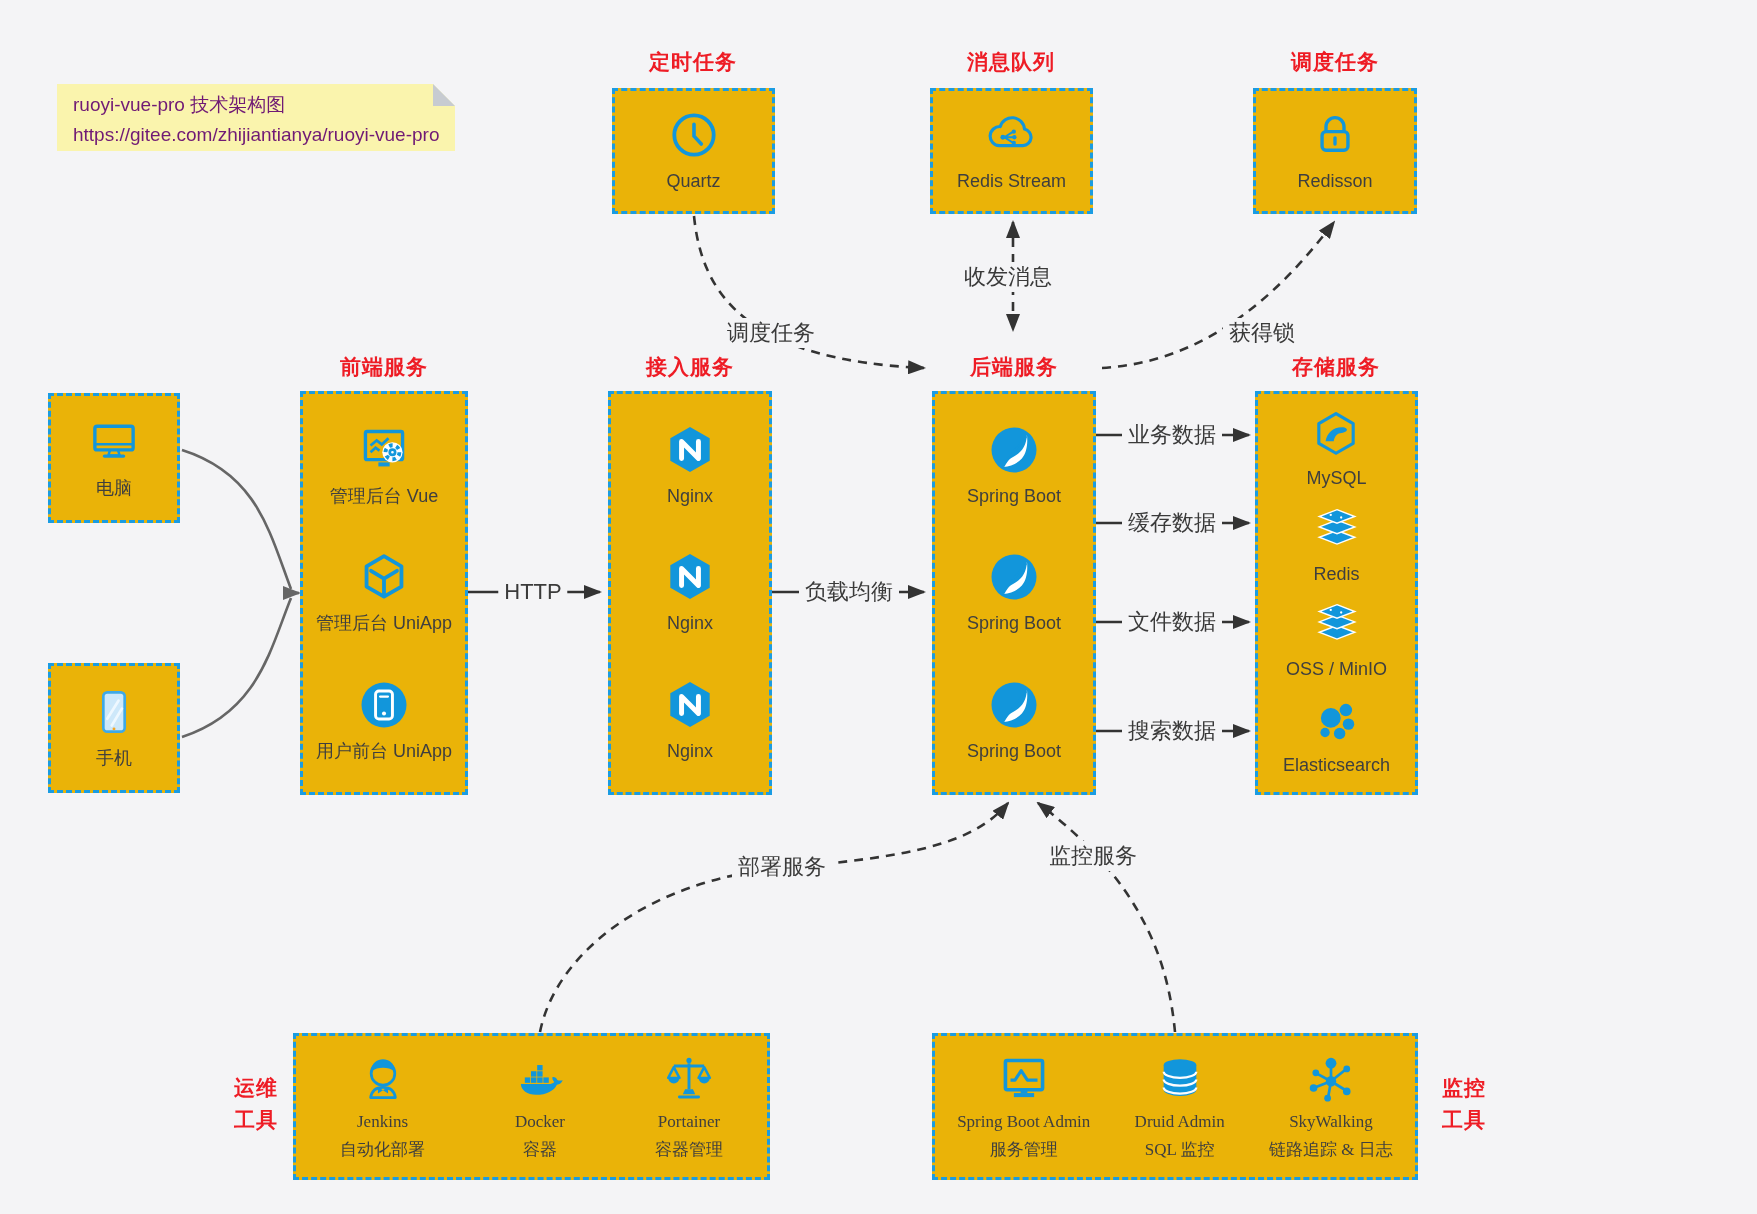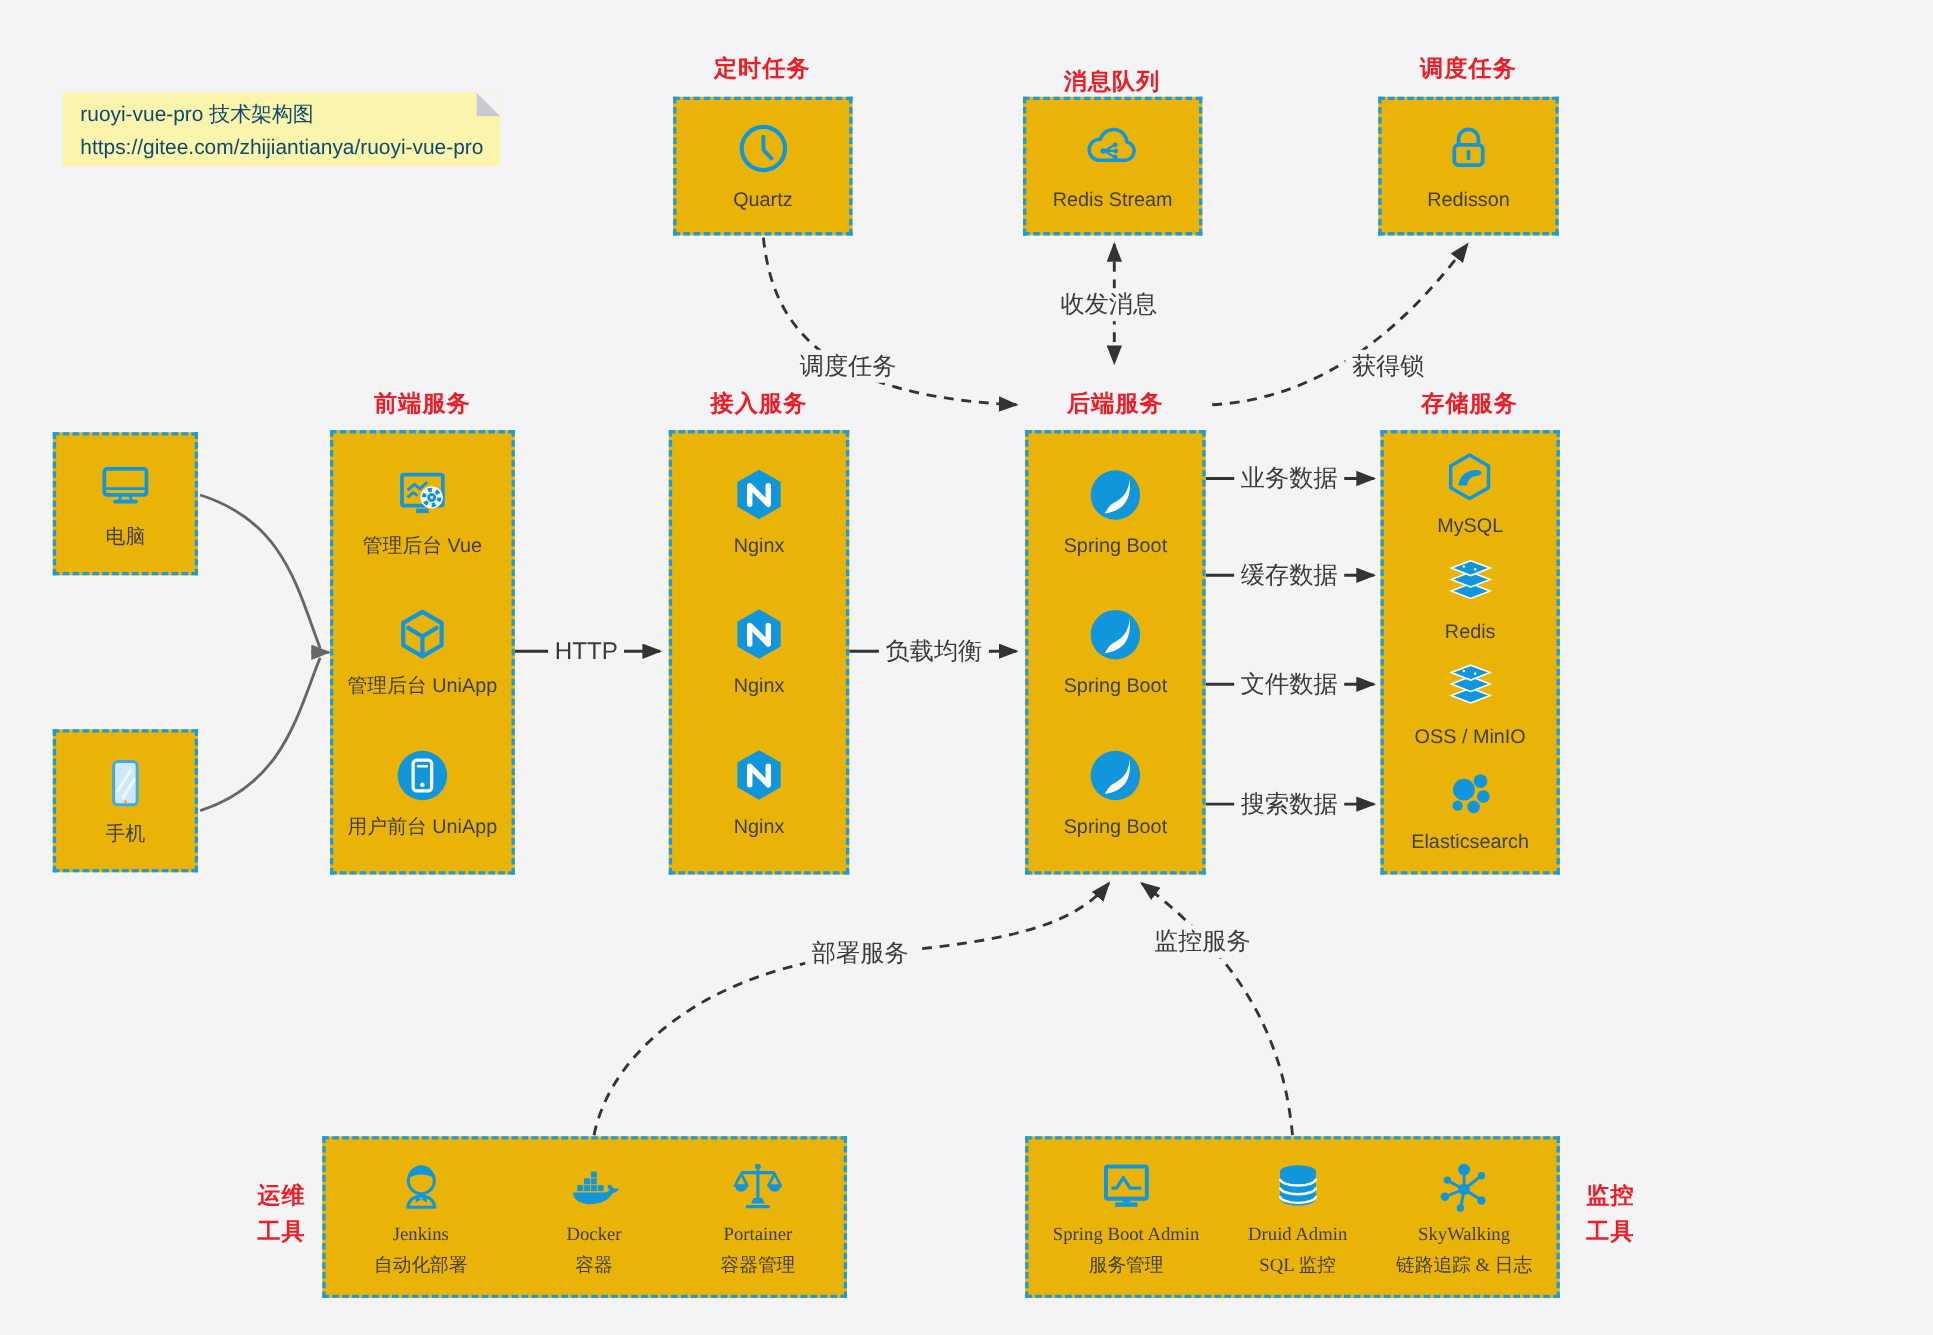--- a/index.html
+++ b/index.html
@@ -16,21 +16,21 @@
   .node{display:flex;flex-direction:column;align-items:center;gap:7px;}
   .lbl{font-size:18px;color:#3f3f3f;white-space:nowrap;text-align:center;line-height:1.35;}
   .sub{font-size:17px;color:#3f3f3f;white-space:nowrap;text-align:center;line-height:1.4;font-family:Liberation Serif, serif;}
   .icon{width:54px;height:54px;color:#1296db;}
   .icon.sm{width:50px;height:50px;}
   .icon svg{width:100%;height:100%;display:block;}
   .elabel{position:absolute;transform:translate(-50%,-50%);background:#f4f4f6;padding:0 6px;
           font-size:22px;color:#3a3a3a;white-space:nowrap;}
   .overlay{position:absolute;left:0;top:0;pointer-events:none;}
   .note{position:absolute;left:57px;top:84px;width:398px;height:67px;background:#faf4ad;
-        color:#0c4a6e;font-size:19px;line-height:1.6;padding:6px 0 16px 16px;box-sizing:border-box;}
+        color:#701a75;font-size:19px;line-height:1.6;padding:6px 0 16px 16px;box-sizing:border-box;}
   .note .fold-cut{position:absolute;top:0;right:0;width:22px;height:22px;background:#f4f4f6;
         clip-path:polygon(0 0,100% 0,100% 100%);}
   .note .fold-flap{position:absolute;top:0;right:0;width:22px;height:22px;background:#c7cbd1;
         clip-path:polygon(0 0,100% 100%,0 100%);}
 </style>
 </head>
 <body>
 
 <div class="canvas">
 
@@ -72,21 +72,21 @@
   </svg>
 
   <div class="note">
     <div>ruoyi-vue-pro 技术架构图</div>
     <div>https://gitee.com/zhijiantianya/ruoyi-vue-pro</div>
     <div class="fold-cut"></div>
     <div class="fold-flap"></div>
   </div>
 
   <div class="gtitle" style="left:693px;top:48px">定时任务</div>
-  <div class="gtitle" style="left:1011px;top:60px">消息队列</div>
+  <div class="gtitle" style="left:1011px;top:48px">消息队列</div>
   <div class="gtitle" style="left:1335px;top:48px">调度任务</div>
 
   <div class="dbox cbox" style="left:612px;top:88px;width:163px;height:126px">
     <div class="node">
       <span class="icon">
         <svg viewBox="0 0 48 48">
             <circle cx="24" cy="24" r="17.5" fill="none" stroke="currentColor" stroke-width="3.4"></circle>
         <path d="M24 14.5 V25 l6.5 7" fill="none" stroke="currentColor" stroke-width="3.2" stroke-linecap="round" stroke-linejoin="round"></path>
           </svg>
       </span>

